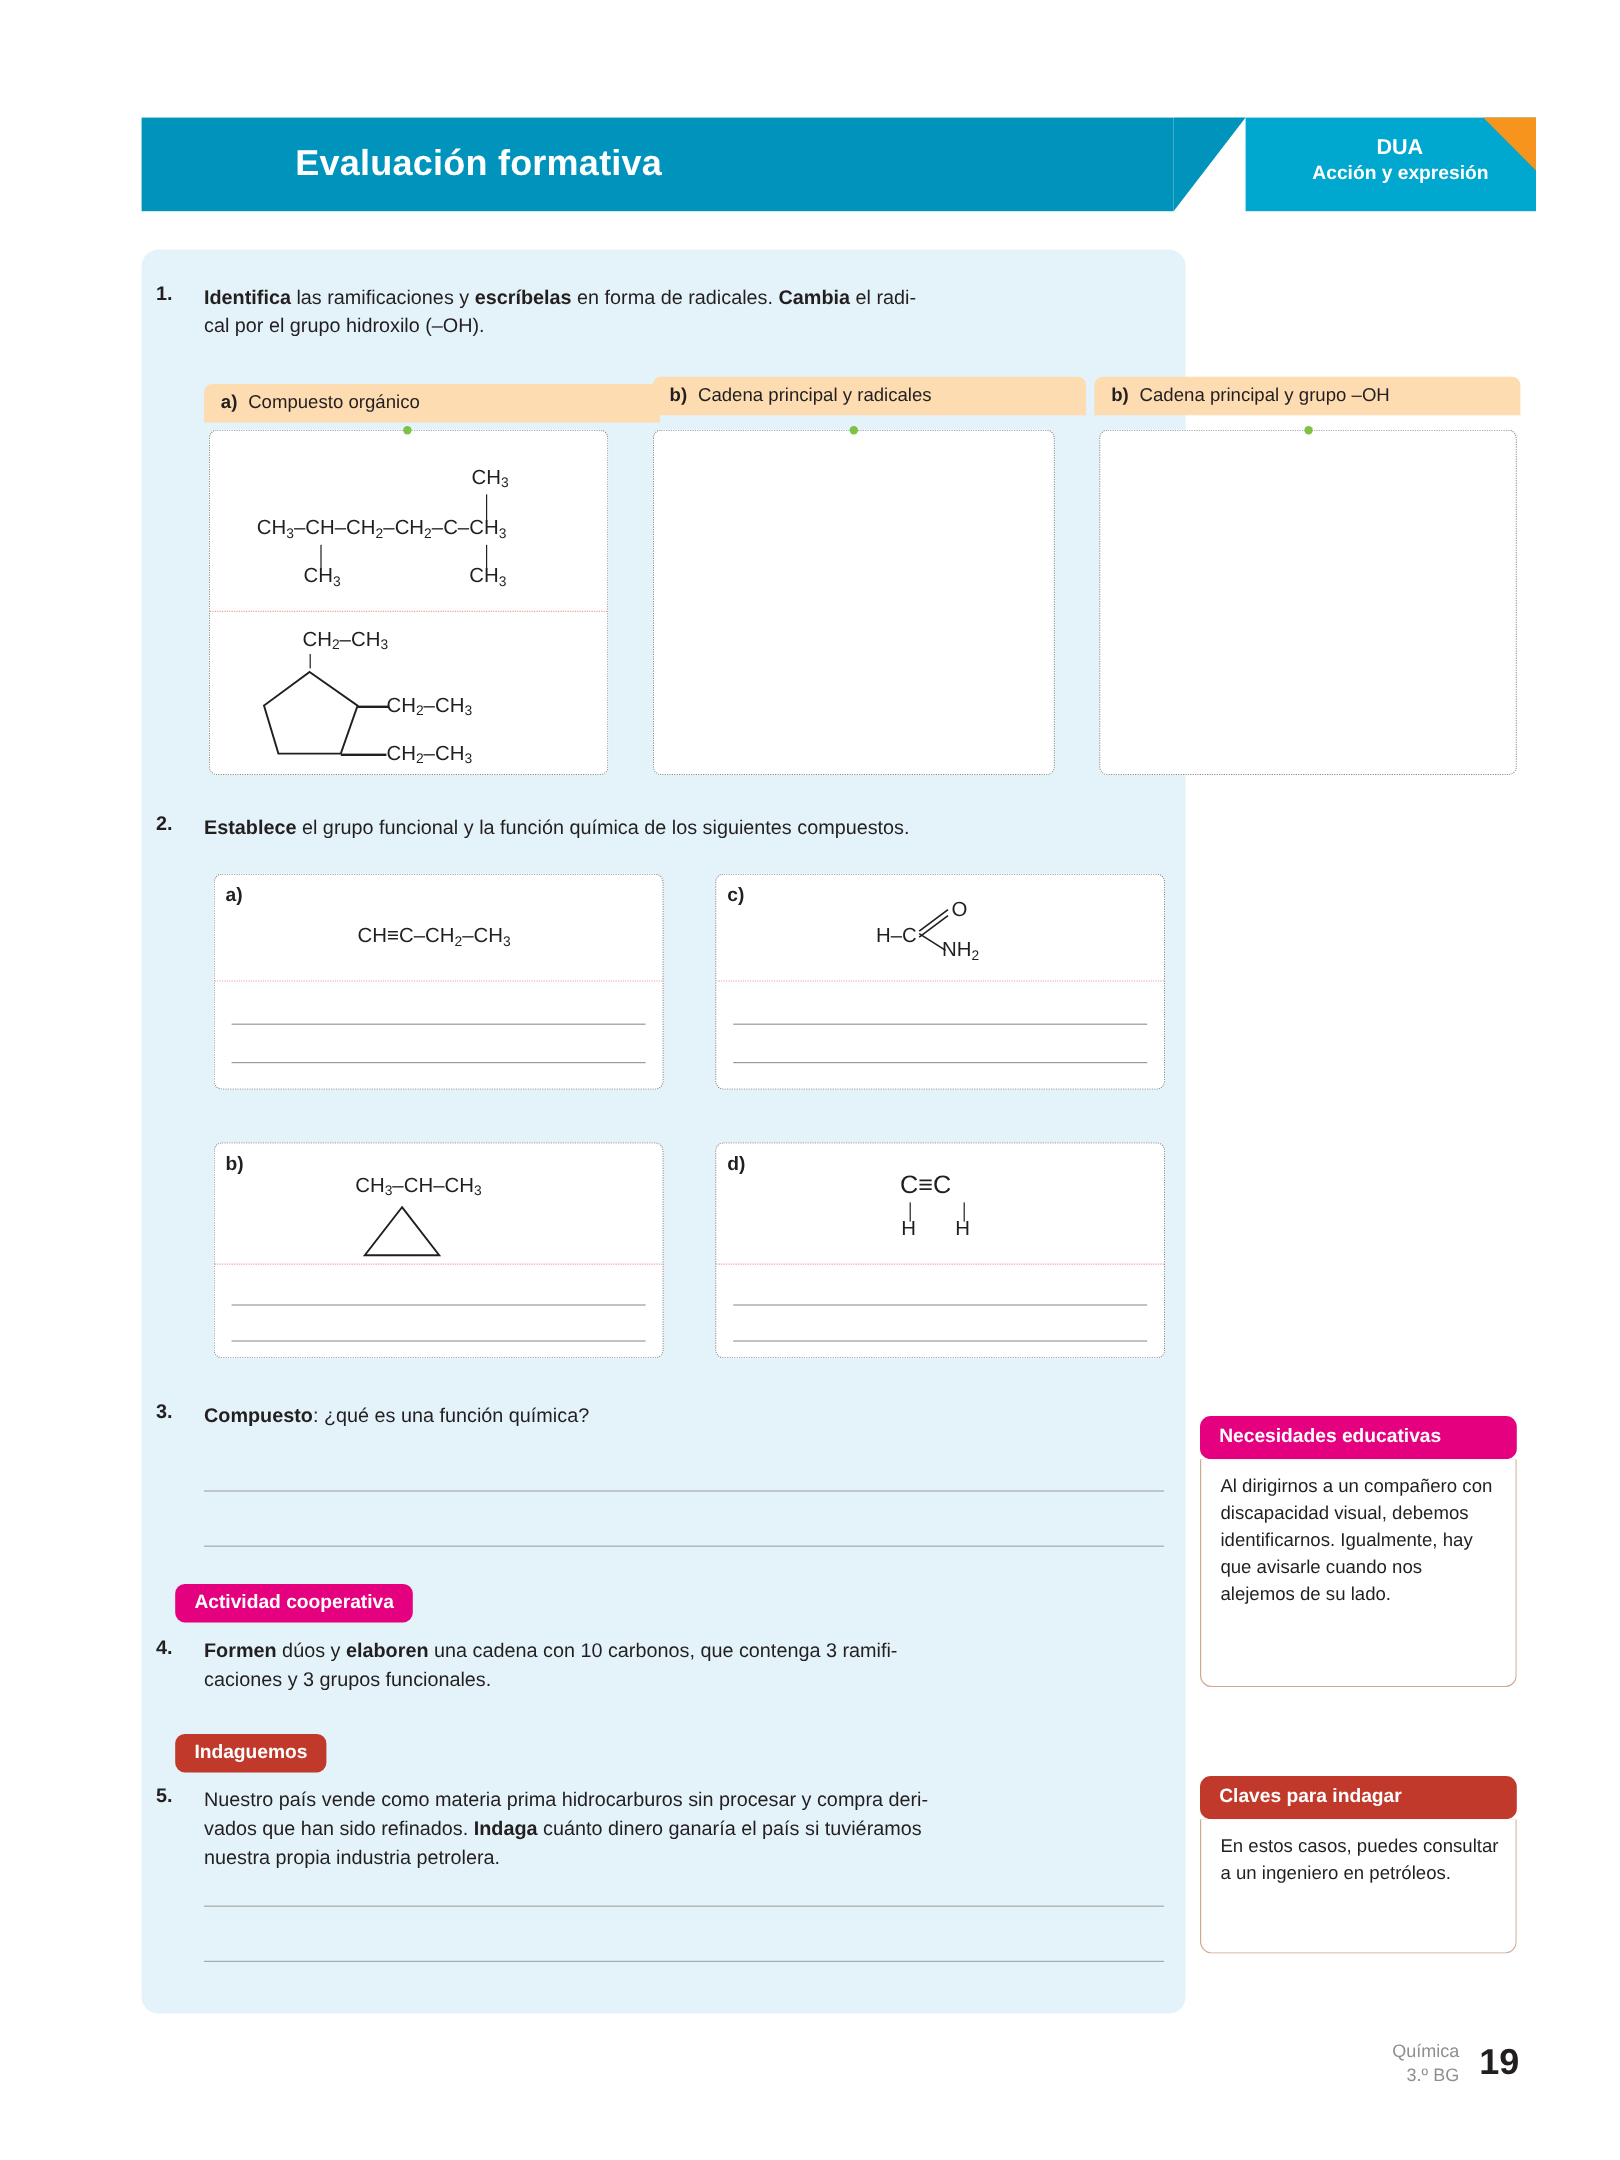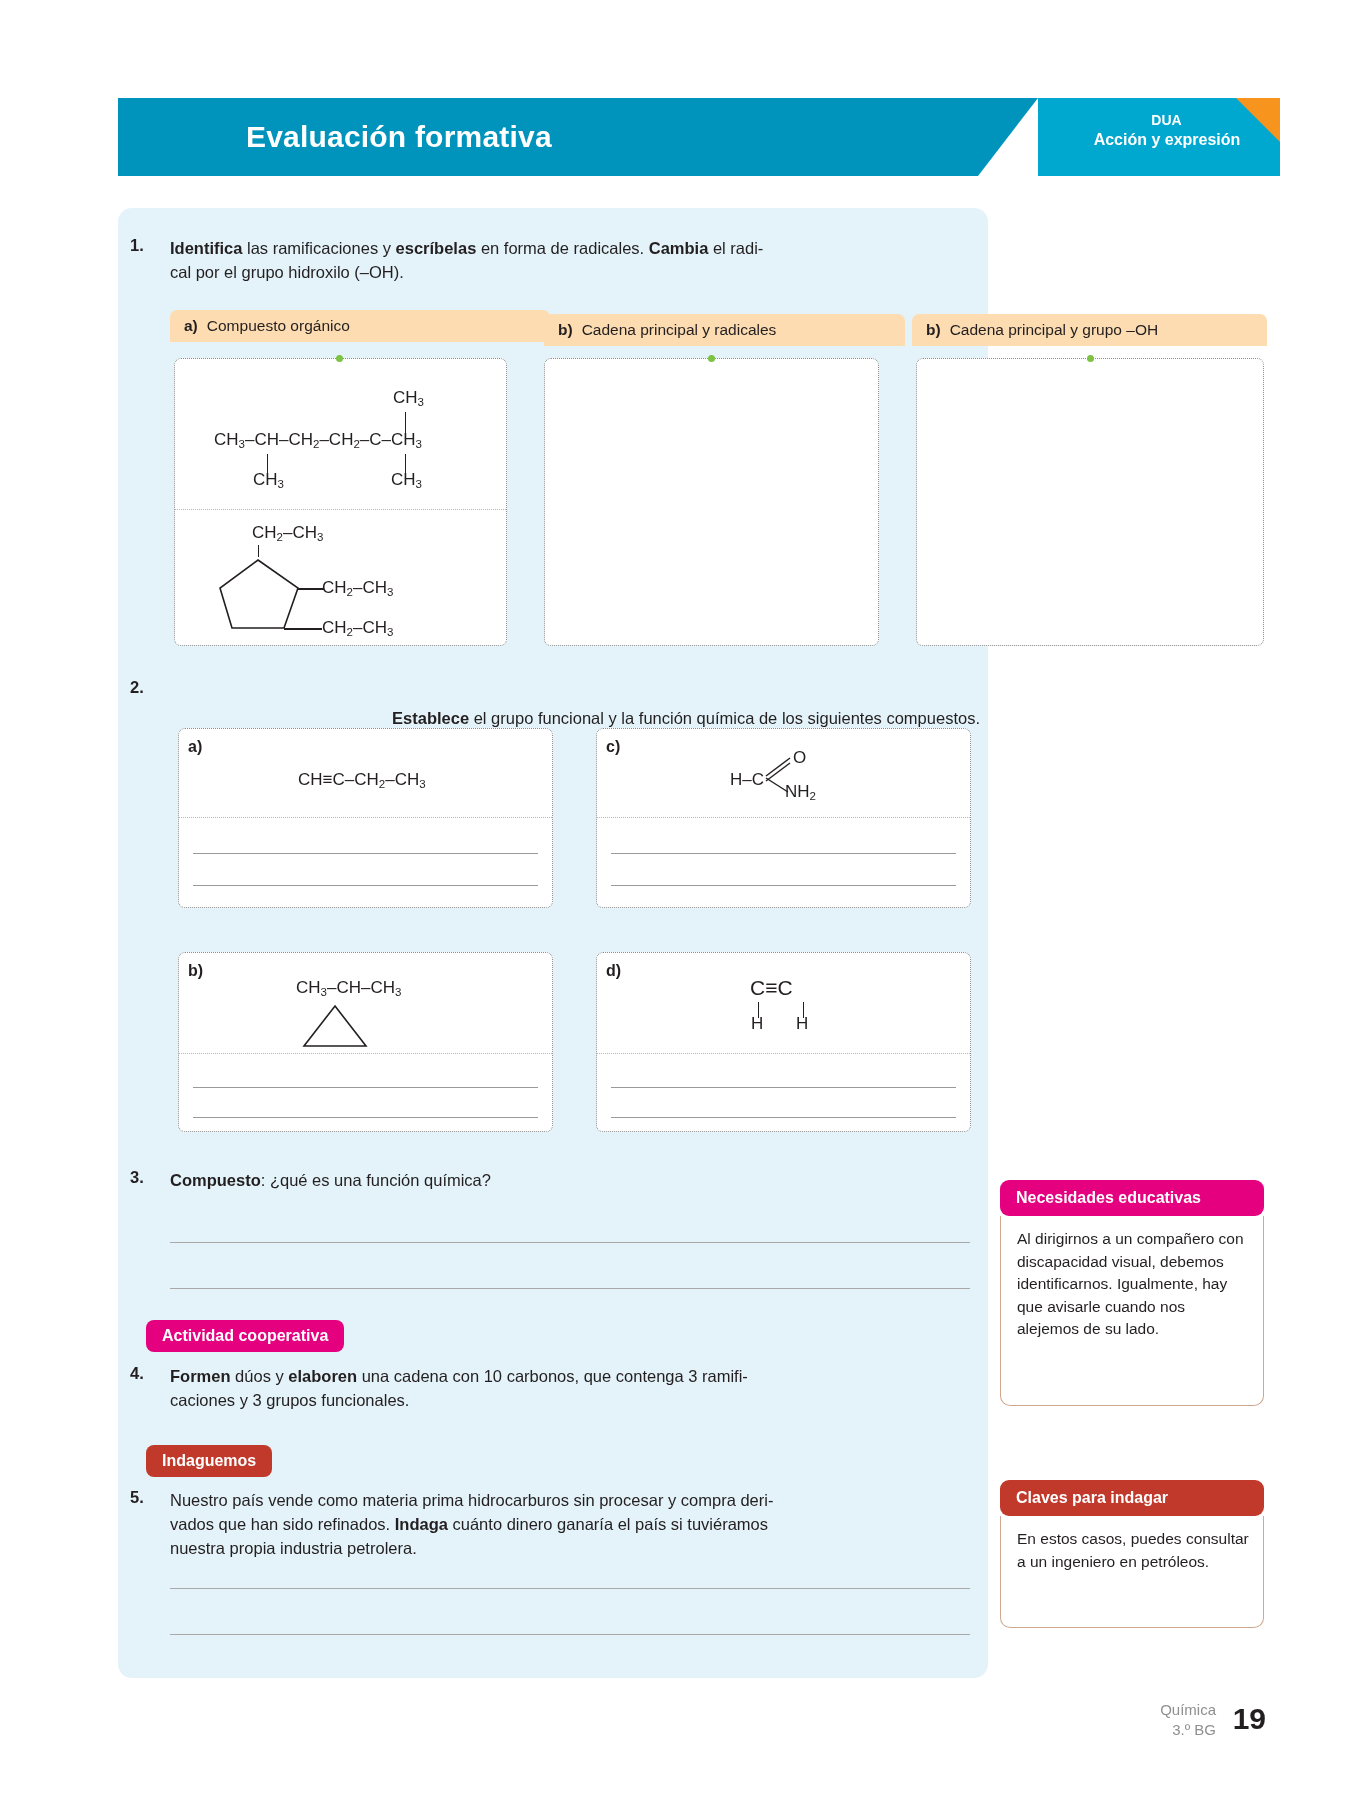--- a/index.html
+++ b/index.html
@@ -48,21 +48,21 @@
     left: 920px; top: 0;
     width: 242px; height: 78px;
     background: #00a7cf;
   }
   .header-right-inner {
     position: absolute;
     left: 0; top: 0; width: 242px; height: 78px;
     text-align: center;
     color: #ffffff;
   }
-  .dua-title { margin-top: 14px; font-size: 14px; font-weight: bold; margin-left: 15px; }
+  .dua-title { margin-top: 14px; font-size: 18px; font-weight: bold; margin-left: 15px; }
   .dua-sub { margin-top: 3px; font-size: 16px; font-weight: bold; padding-left: 16px; }
   .header-corner {
     position: absolute;
     right: 0; top: 0;
     width: 0; height: 0;
     border-top: 44px solid #f7941e;
     border-left: 44px solid transparent;
   }
 
   
@@ -243,21 +243,21 @@
 <div class="panel"></div>
 
 
 <div class="q-num" style="left:130px; top:236px;">1.</div>
 <div class="q-text" style="left:170px; top:236px; width:810px;">
   <span class="b">Identifica</span><span> las ramificaciones y </span><span class="b">escríbelas</span><span> en forma de radicales. </span><span class="b">Cambia</span><span> el radi-</span><br>
   <span>cal por el grupo hidroxilo (–OH).</span>
 </div>
 
 
-<div class="tab-label" style="left:170px; top:310px; width:380px;">
+<div class="tab-label" style="left:170px; top:320px; width:380px;">
   <span class="ltr">a)</span><span>Compuesto orgánico</span>
 </div>
 <div class="tab-label" style="left:544px; top:314px; width:361px;">
   <span class="ltr">b)</span><span>Cadena principal y radicales</span>
 </div>
 <div class="tab-label" style="left:912px; top:314px; width:355px;">
   <span class="ltr">b)</span><span>Cadena principal y grupo –OH</span>
 </div>
 
 
@@ -288,21 +288,21 @@
 </svg>
 <div class="vbond" style="left:258px; top:545px; height:12px;"></div>
 <line></line>
 <div style="position:absolute; left:298px; top:588px; width:26px; height:1.6px; background:#231f20;"></div>
 <div class="chem" style="left:322px; top:578px;">CH<sub>2</sub>–CH<sub>3</sub></div>
 <div style="position:absolute; left:284px; top:628px; width:38px; height:1.6px; background:#231f20;"></div>
 <div class="chem" style="left:322px; top:618px;">CH<sub>2</sub>–CH<sub>3</sub></div>
 
 
 <div class="q-num" style="left:130px; top:678px;">2.</div>
-<div class="q-text" style="left:170px; top:706px; width:810px;text-align:right;">
+<div class="q-text" style="left:170px; top:678px; width:810px;">
   <span class="b">Establece</span><span> el grupo funcional y la función química de los siguientes compuestos.</span>
 </div>
 
 
 <div class="box2" style="left:178px; top:728px; width:375px; height:180px;">
   <div class="dashrow" style="top:88px;"></div>
   <div class="solidrow" style="top:124px; width:345px;"></div>
   <div class="solidrow" style="top:156px; width:345px;"></div>
 </div>
 <div class="box2-letter" style="left:188px; top:738px;">a)</div>

